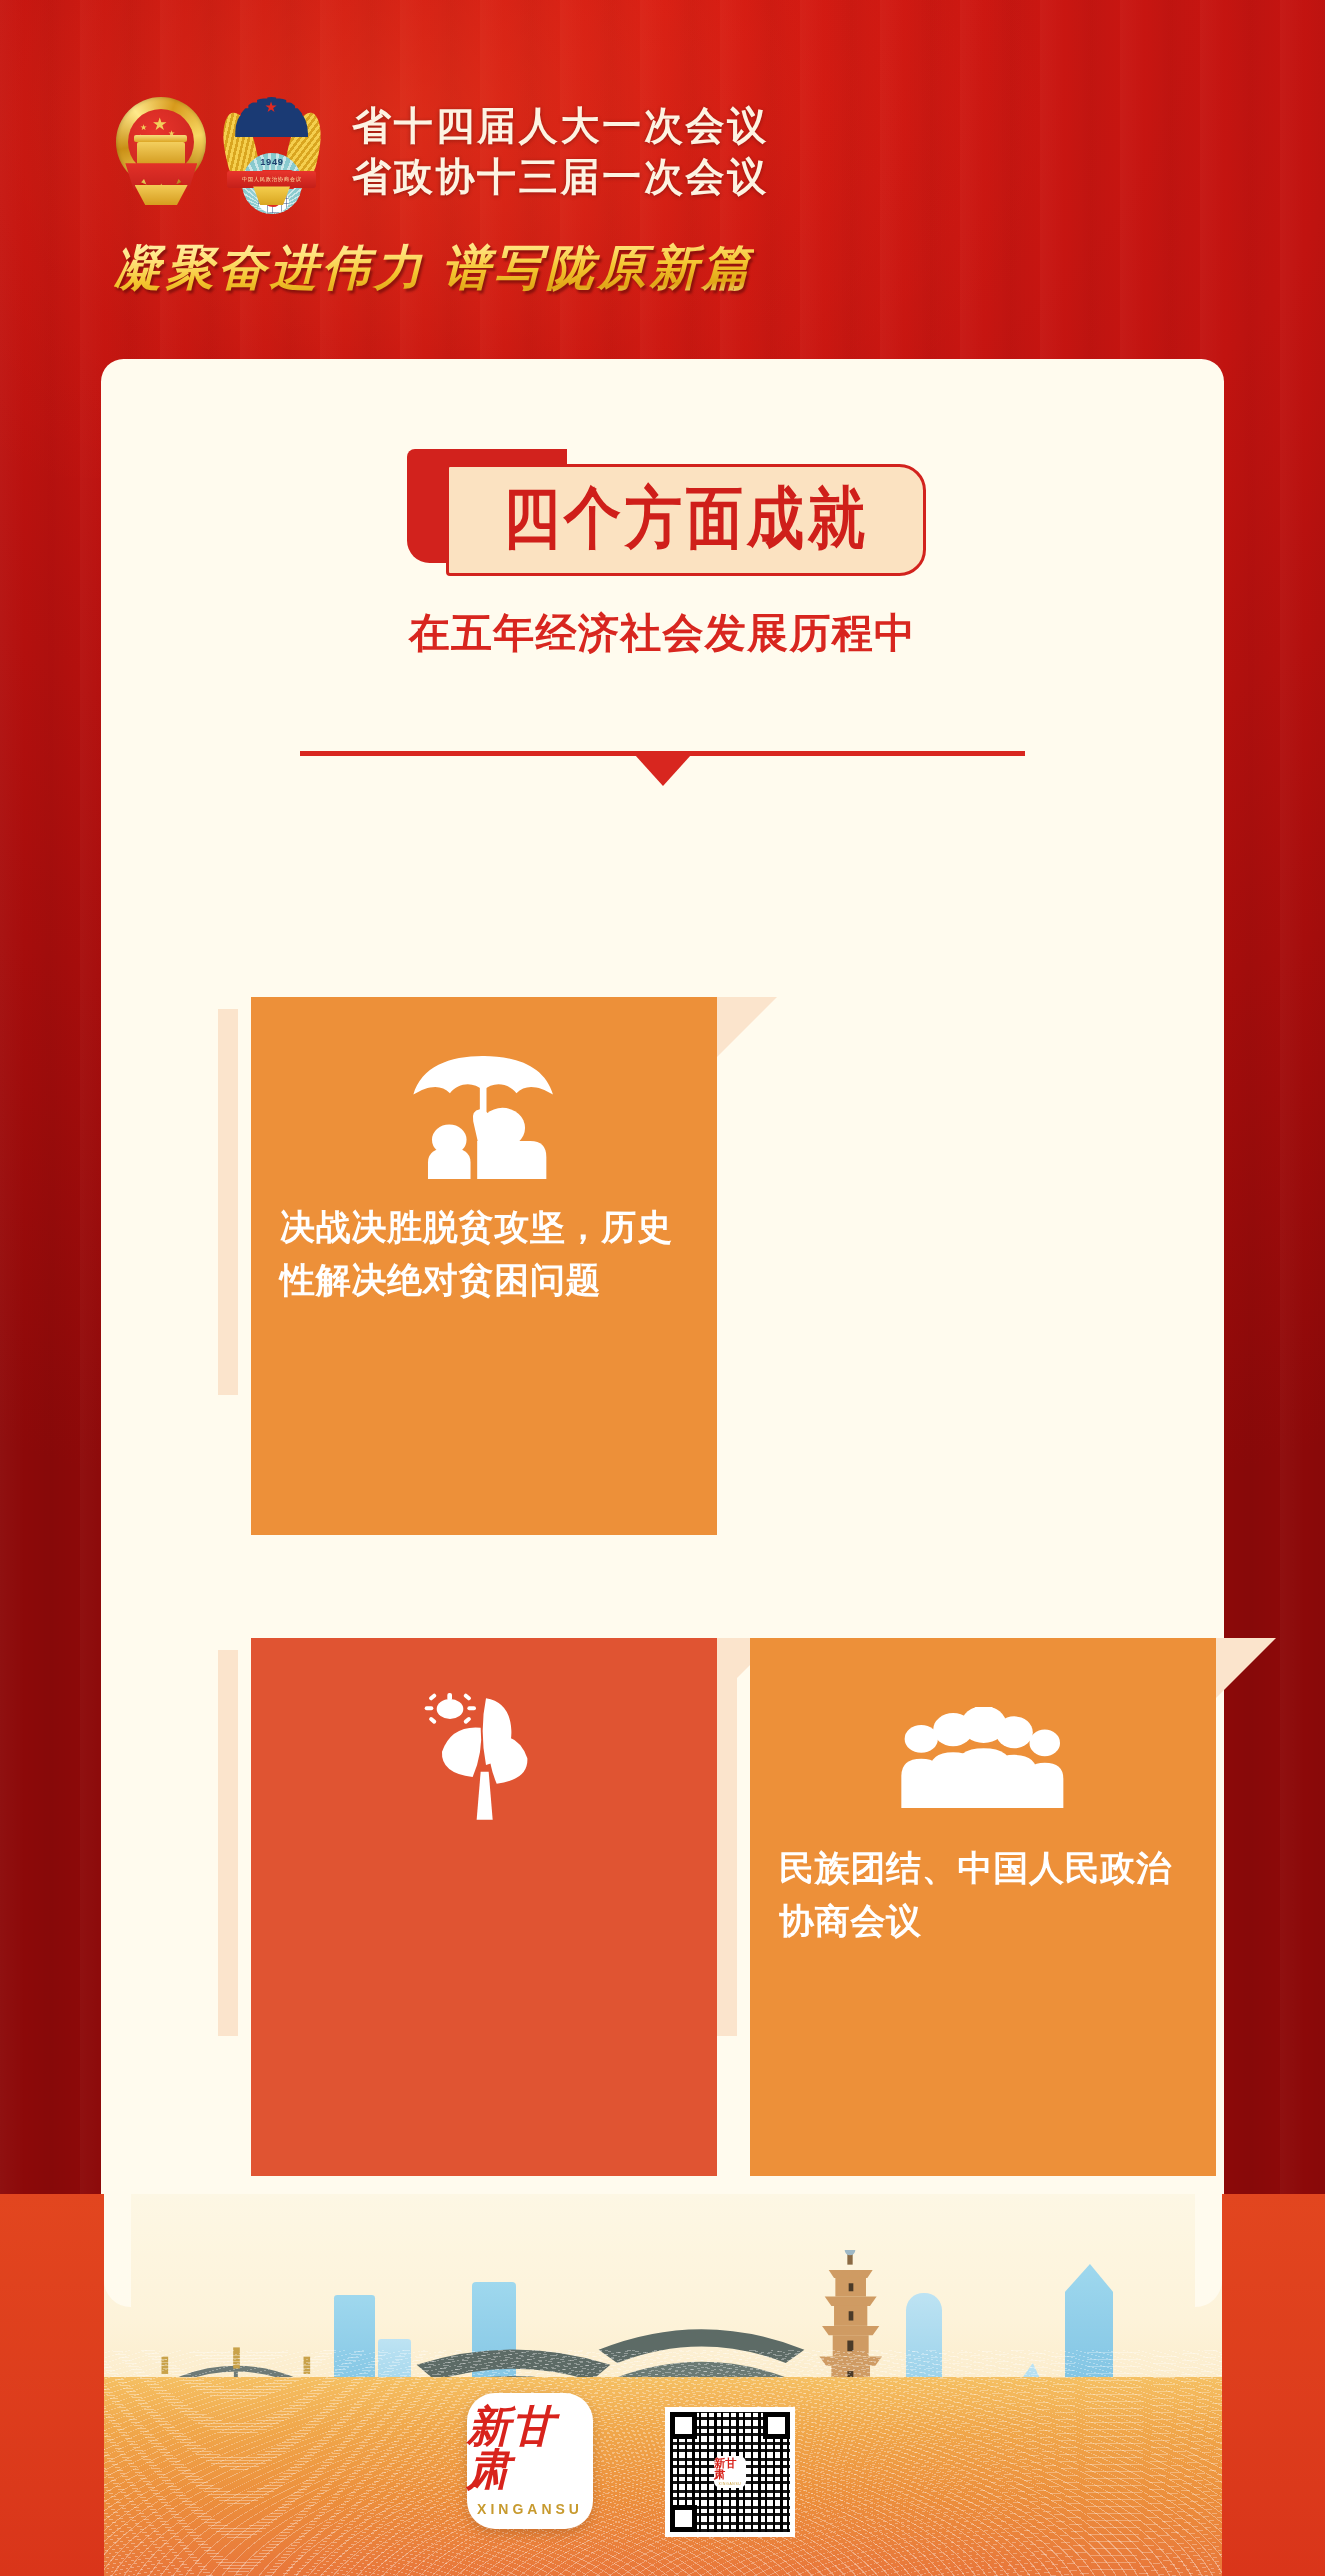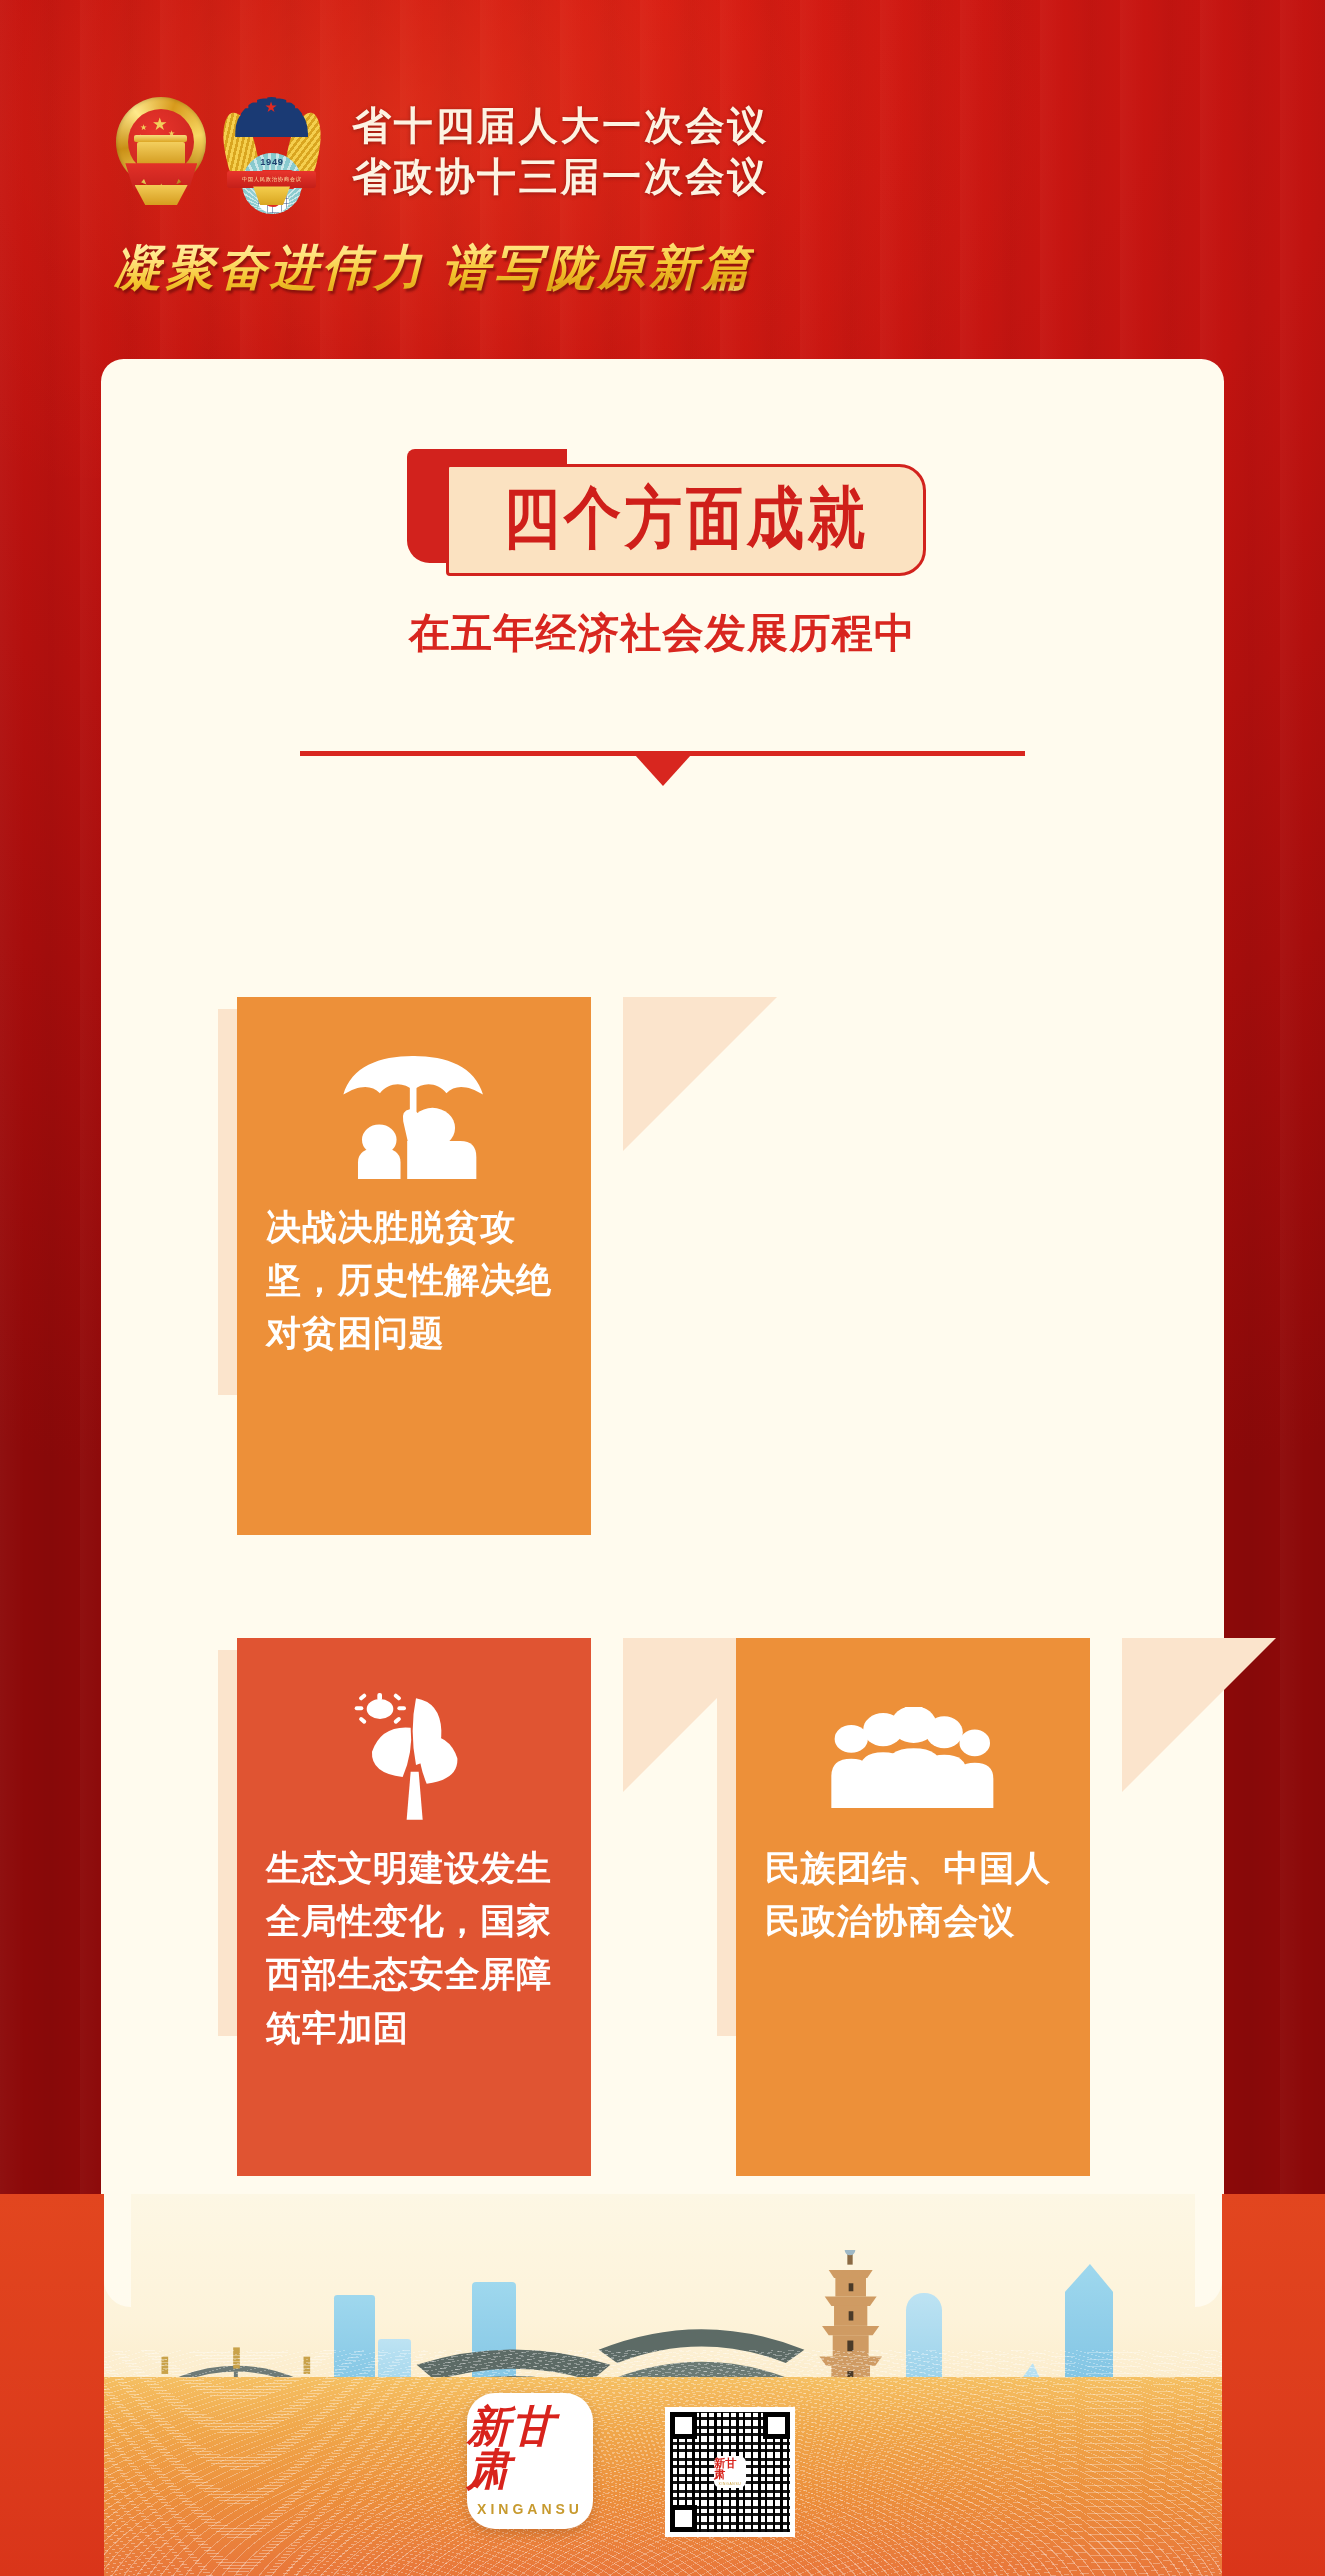--- a/index.html
+++ b/index.html
@@ -197,21 +197,21 @@
 
   .tri-left {
     position:absolute; left:-18.6px; top:12px; width:20px; height:386px;
     background:#fbe4cc;
   }
   .tri-right {
     position:absolute; left:386px; top:0; width:0; height:0;
     border-top:154px solid #fbe4cc; border-right:154px solid transparent;
   }
   .card {
-    position:absolute; left:0; top:0; width:354px; height:100%;
+    position:absolute; left:14px; top:0; width:466px; height:100%;
     padding:37px 29px 0 29px;
   }
   .card-icon { height:166px; display:flex; align-items:center; justify-content:center; }
   .card-icon svg { display:block; }
   .card-text {
     font-family:"Liberation Sans","DejaVu Sans",sans-serif;
     color:#ffffff; font-size:35px; font-weight:bold; line-height:1.52; letter-spacing:0.7px;
   }
   .card-text p { margin:0; }
 
@@ -398,23 +398,20 @@
                 <rect x="22" y="3" width="12" height="6" rx="3" transform="rotate(-40 28 6)"></rect>
                 <rect x="74" y="3" width="12" height="6" rx="3" transform="rotate(40 80 6)"></rect>
                 <rect x="22" y="38" width="12" height="6" rx="3" transform="rotate(40 28 41)"></rect>
                 <rect x="74" y="38" width="12" height="6" rx="3" transform="rotate(-40 80 41)"></rect>
                 <path d="M108 8 q36 6 38 48 q2 40 -38 52 q-10 -52 0 -100 Z"></path>
                 <path d="M100 52 q-44 -4 -58 36 q-2 32 46 38 q16 -38 12 -74 Z"></path>
                 <path d="M114 62 q44 -2 56 36 q2 32 -46 38 q-16 -38 -10 -74 Z"></path>
                 <path d="M100 118 h12 l6 72 h-24 Z"></path>
               </svg>
             </div>
-            <div class="card-text" id="card2text">
-                <p>生态文明建设发生全局性变化，国家西部生态安全屏障筑牢加固</p>
-              </div>
           </div>
         </div>
 
         <div class="card-slot right">
           <div class="tri-left"></div>
           <div class="tri-right"></div>
           <div class="card" id="card3" style="background: rgb(237, 144, 57);">
             <div class="card-icon">
               <svg width="166" height="103" viewBox="0 0 250 155" fill="#fff">
                 <ellipse cx="32" cy="48" rx="25" ry="21"></ellipse>

